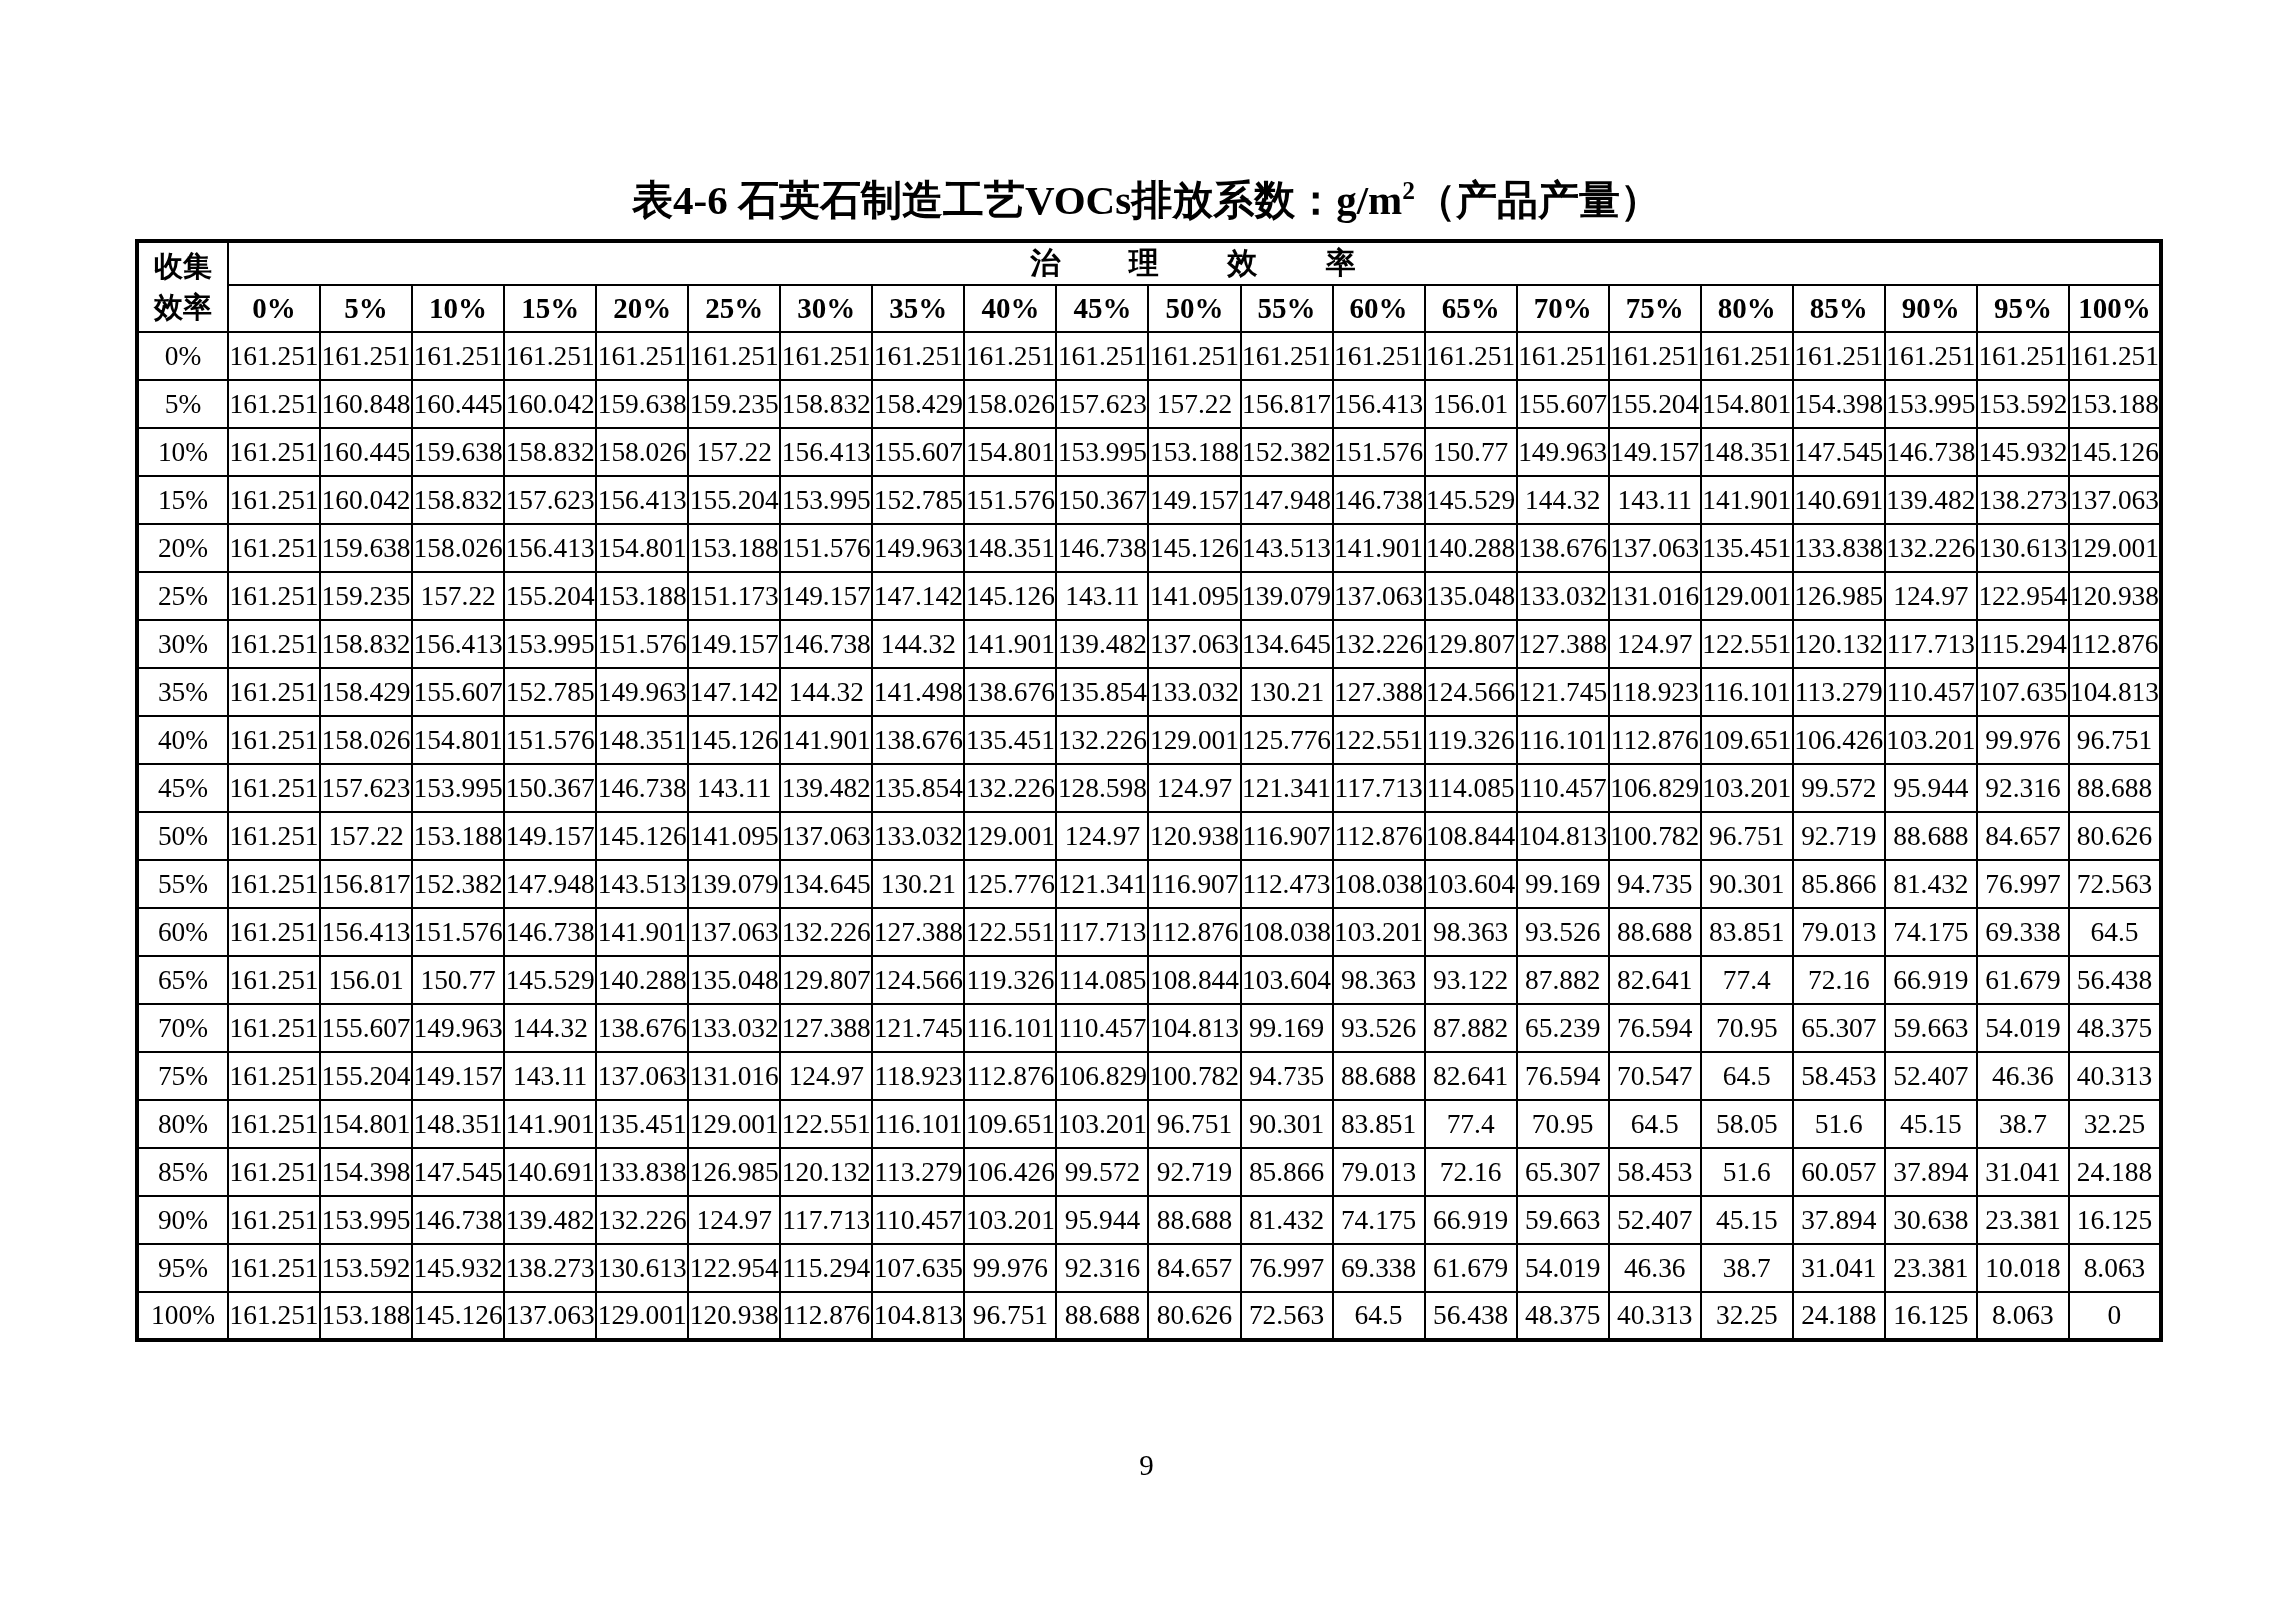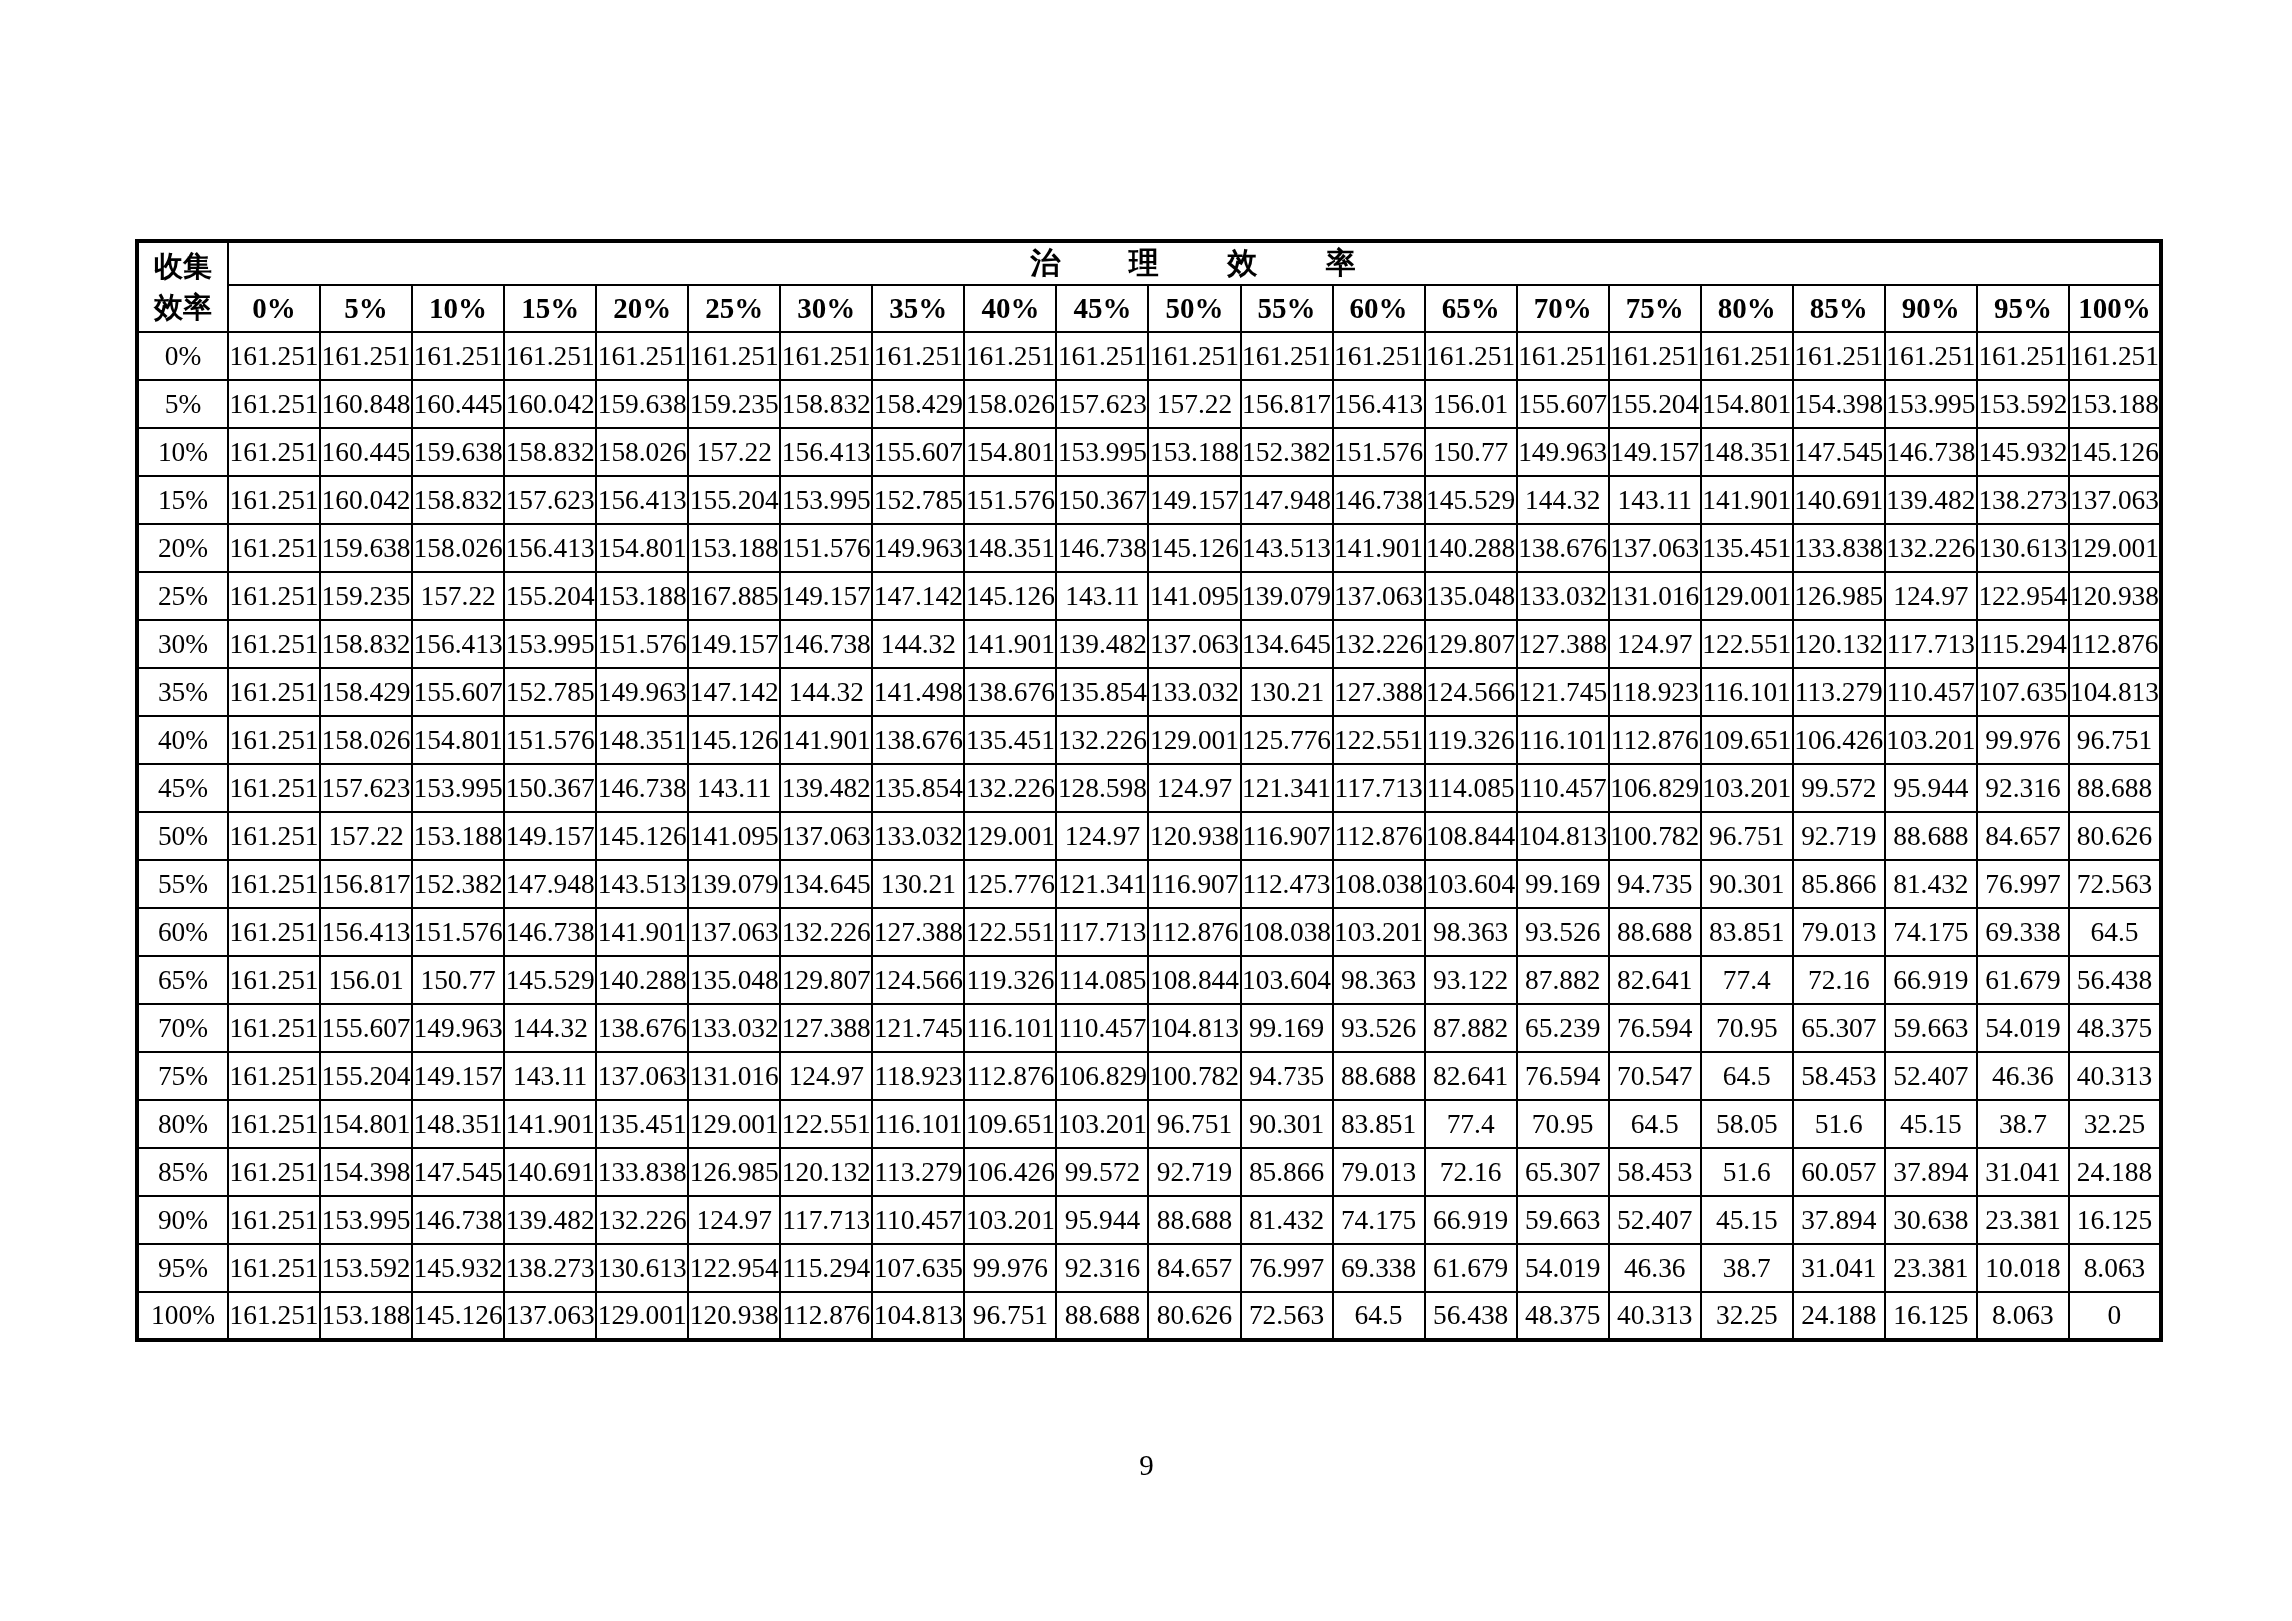--- a/index.html
+++ b/index.html
@@ -87,20 +87,21 @@
     width: 100%;
     text-align: center;
     font-size: 29px;
   }
 </style>
 </head>
 <body>
 
 <div class="page">
 
+  <h1 class="doc-title"><span>表4-6 石英石制造工艺VOCs排放系数：g/m</span><sup>2</sup><span>（产品产量）</span></h1>
 
   <table class="data-table">
     <colgroup>
         <col style="width:91px">
         <col>
         <col>
         <col>
         <col>
         <col>
         <col>
@@ -273,21 +274,21 @@
           <td class="cell">130.613</td>
           <td class="cell">129.001</td>
         </tr>
         <tr>
           <th class="row-head">25%</th>
           <td class="cell">161.251</td>
           <td class="cell">159.235</td>
           <td class="cell">157.22</td>
           <td class="cell">155.204</td>
           <td class="cell">153.188</td>
-          <td class="cell">167.885</td>
+          <td class="cell">151.173</td>
           <td class="cell">149.157</td>
           <td class="cell">147.142</td>
           <td class="cell">145.126</td>
           <td class="cell">143.11</td>
           <td class="cell">141.095</td>
           <td class="cell">139.079</td>
           <td class="cell">137.063</td>
           <td class="cell">135.048</td>
           <td class="cell">133.032</td>
           <td class="cell">131.016</td>

